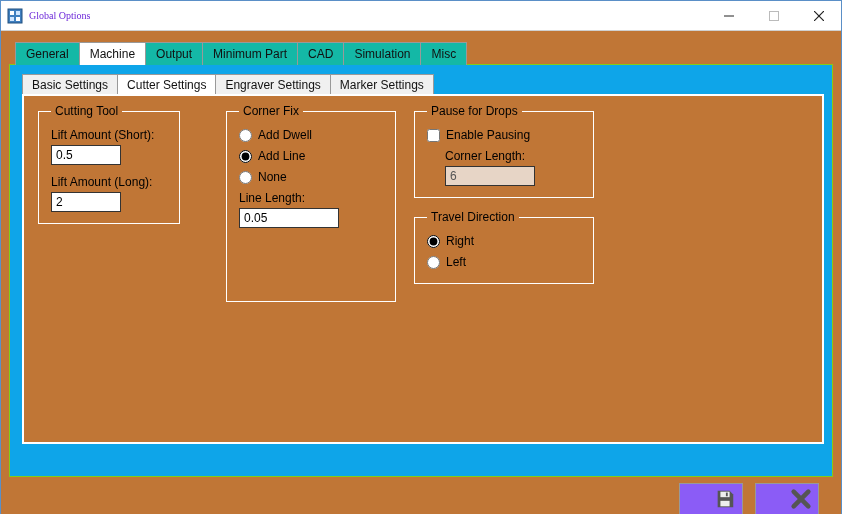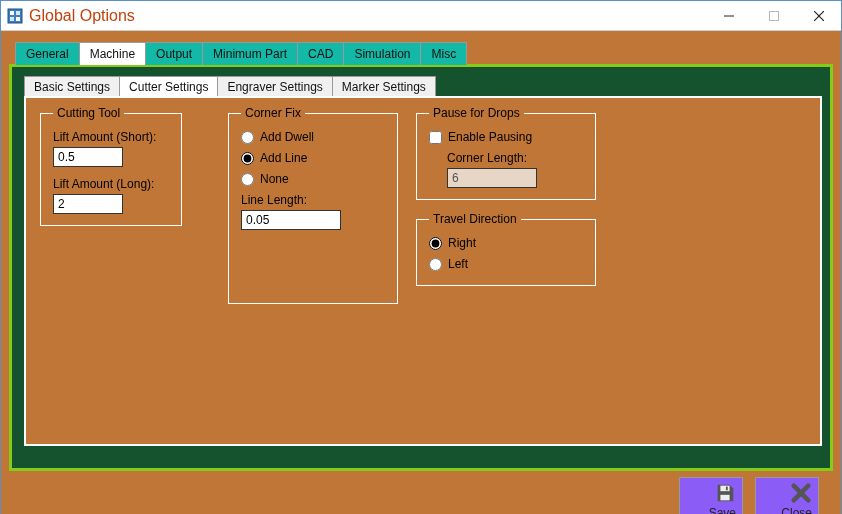--- a/index.html
+++ b/index.html
@@ -1,20 +1,20 @@
 <!DOCTYPE html>
 <html><head>
 <meta charset="utf-8">
 <style>
   * { box-sizing: border-box; }
   html, body { margin: 0; padding: 0; font-family: "Segoe UI", Tahoma, sans-serif; font-size: 12px; }
   .window { width: 842px; height: 514px; border: 1px solid #5a8fc7; background: #fff; display: flex; flex-direction: column; position: relative; }
   .titlebar { height: 30px; background: #fff; display: flex; align-items: center; padding-left: 6px; border-bottom: 1px solid #d0d0d0; }
   .title-icon { width: 16px; height: 16px; margin-right: 6px; display: flex; align-items: center; justify-content: center; }
-  .title-text { flex: 1; font-size: 16px; color: #c2410c; }
+  .title-text { flex: 1; font-size: 10px; color: #6d28d9; font-family: Liberation Serif, serif; }
   .win-controls { display: flex; height: 100%; }
   .win-btn { width: 45px; height: 29px; display: flex; align-items: center; justify-content: center; background: transparent; border: none; color: #444; }
   .win-btn.disabled { color: #bbb; }
   .client { flex: 1; background: #c07636; position: relative; padding: 10px 8px 0 8px; display: flex; flex-direction: column; }
   .tabs-row { display: flex; gap: 0; margin-left: 6px; }
   .tab { background: #14b8a6; border: 1px solid #999; border-bottom: none; padding: 4px 10px 4px 10px; font-size: 12px; color: #111; margin-right: 0; position: relative; top: 1px; cursor: default; }
   .tab.active { background: #fff; border-color: #999; z-index: 2; }
   .tab + .tab { margin-left: -1px; }
   .nested-tabs { display: flex; margin: 8px 0 0 12px; }
   .ntab { background: #f0f0f0; border: 1px solid #999; border-bottom: none; padding: 3px 9px; font-size: 12px; color: #111; position: relative; top: 1px; cursor: default; }
@@ -32,21 +32,21 @@
   .foot-btn { width: 64px; height: 48px; background: #8b5cf6; border: 1px solid #999; display: flex; flex-direction: column; align-items: flex-end; justify-content: center; gap: 2px; cursor: default; color:#222; }
   .foot-btn .ic { width: 22px; height: 22px; }
   .foot-btn .lbltxt { font-size: 12px; }
   .cutting-tool { left: 12px; top: 8px; width: 142px; height: 120px; }
   .corner-fix { left: 200px; top: 8px; width: 170px; height: 198px; }
   .pause-drops { left: 388px; top: 8px; width: 180px; height: 94px; }
   .travel-dir { left: 388px; top: 114px; width: 180px; height: 74px; }
   .cutting-tool .field { margin-bottom: 10px; }
   
   .client, .tab-panel, .nested-panel-outer, .nested-panel, fieldset.grp { background: #c07636; }
-  .outer-panel-border { border: 3px solid #84cc16; background: #14532d; padding-bottom: 14px; }
+  .outer-panel-border { border: 1px solid #84cc16; background: #0ea5e9; padding-bottom: 24px; }
 </style>
 </head>
 <body>
 
 <div class="window">
   <div class="titlebar">
     <span class="title-icon">
       <svg viewBox="0 0 16 16" width="16" height="16">
           <rect x="1" y="1" width="14" height="14" fill="#3f7fbf" stroke="#1f4f7f"></rect>
           <rect x="3" y="3" width="4" height="4" fill="#fff"></rect>

